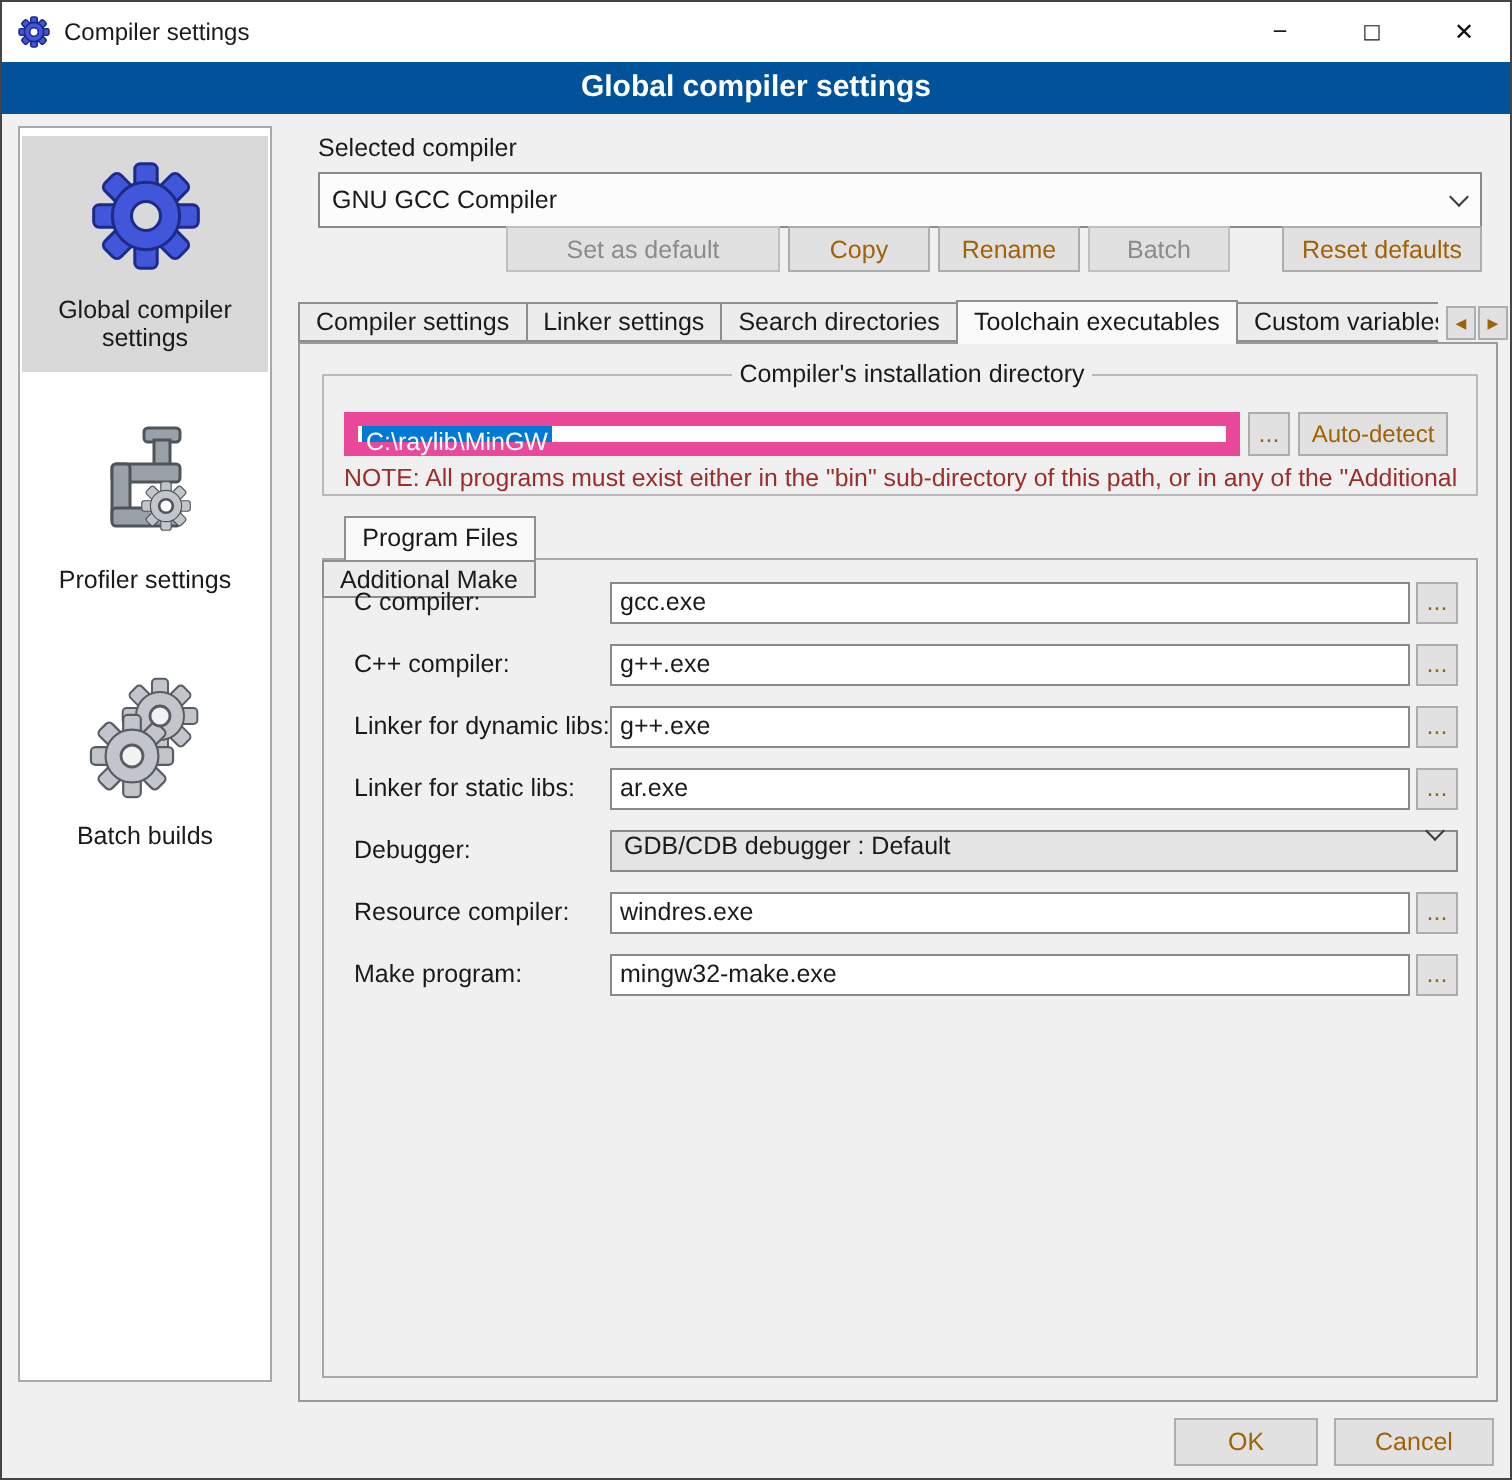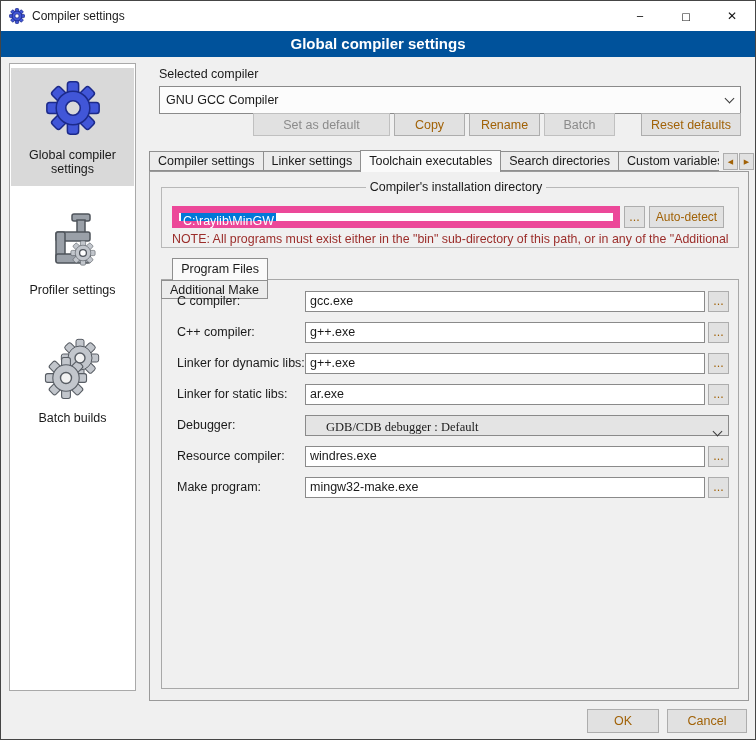--- a/index.html
+++ b/index.html
@@ -56,21 +56,21 @@
   .subtabs{position:absolute;left:160px;top:257px;height:22px;display:flex;align-items:flex-end;z-index:3;flex-direction:column;}
   .stab{height:19px;line-height:18px;padding:0 8px;background:#ececec;border:1px solid #8f8f8f;margin-right:-1px;margin-bottom:1px;white-space:nowrap;cursor:default;}
   .stab.active{height:22px;line-height:21px;background:#fafafa;border-bottom:none;margin-bottom:0;position:relative;z-index:4;}
   .subpanel{position:absolute;left:160px;top:278px;width:578px;height:410px;border:1px solid #a8a8a8;background:#f0f0f0;z-index:2;}
 
   
   .frow{position:absolute;left:176px;width:552px;height:22px;display:flex;align-items:center;z-index:3;}
   .flabel{width:128px;flex:none;}
   .fin{flex:1;min-width:0;height:21px;border:1px solid #8a8a8a;background:#fff;padding:0 4px;font-family:"Liberation Sans",sans-serif;font-size:12.5px;color:#1a1a1a;}
   .frow .dots{margin-left:3px;flex:none;height:21px;}
-  .combo-deb{flex:1;height:21px;background:#e4e4e4;border:1px solid #8a8a8a;display:flex;align-items:flex-end;padding:0 7px 0 20px;cursor:default;font-family:Liberation Serif, serif;}
+  .combo-deb{flex:1;height:21px;background:#e4e4e4;border:1px solid #8a8a8a;display:flex;align-items:flex-start;padding:0 7px 0 6px;cursor:default;}
 
   
   .ok{position:absolute;left:586px;top:708px;width:72px;height:24px;}
   .cancel{position:absolute;left:666px;top:708px;width:80px;height:24px;}
 </style>
 </head>
 <body>
 
 <svg width="0" height="0" style="position:absolute" aria-hidden="true">
   <symbol id="gear" viewBox="-30 -30 60 60">
@@ -162,22 +162,22 @@
     <button class="btn b-copy">Copy</button>
     <button class="btn b-rename">Rename</button>
     <button class="btn b-del disabled" disabled="">Batch</button>
     <span class="sp2"></span>
     <button class="btn b-reset">Reset defaults</button>
   </div>
 
   <div class="tabstrip">
     <span class="tab">Compiler settings</span>
     <span class="tab">Linker settings</span>
+    <span class="tab">Search directories</span>
     <span class="tab active">Toolchain executables</span>
-    <span class="tab">Search directories</span>
     <span class="tab">Custom variables</span>
 
   </div>
   <div class="tabarrows">
     <button class="btn tarrow">◀</button>
     <button class="btn tarrow">▶</button>
   </div>
 
   <div class="panel"></div>
 

